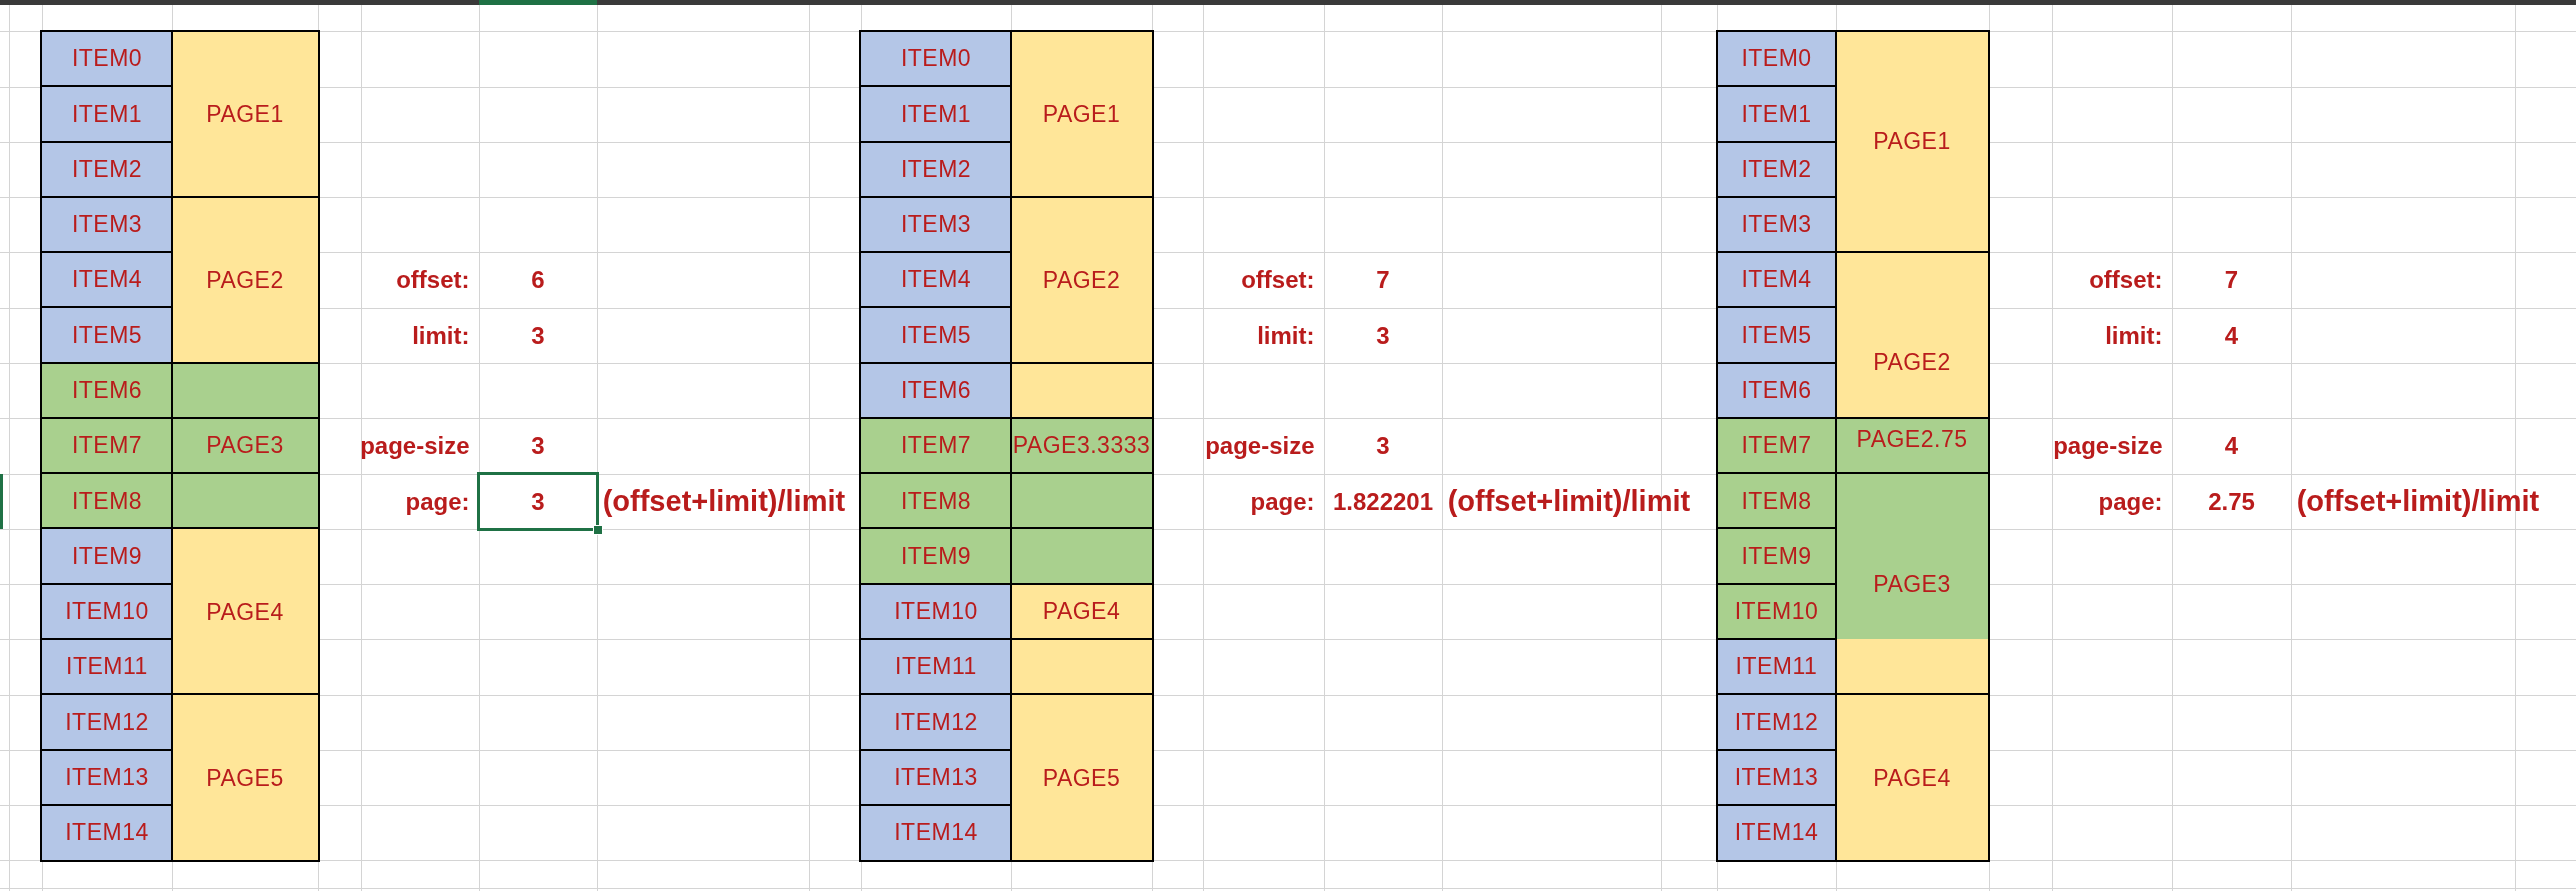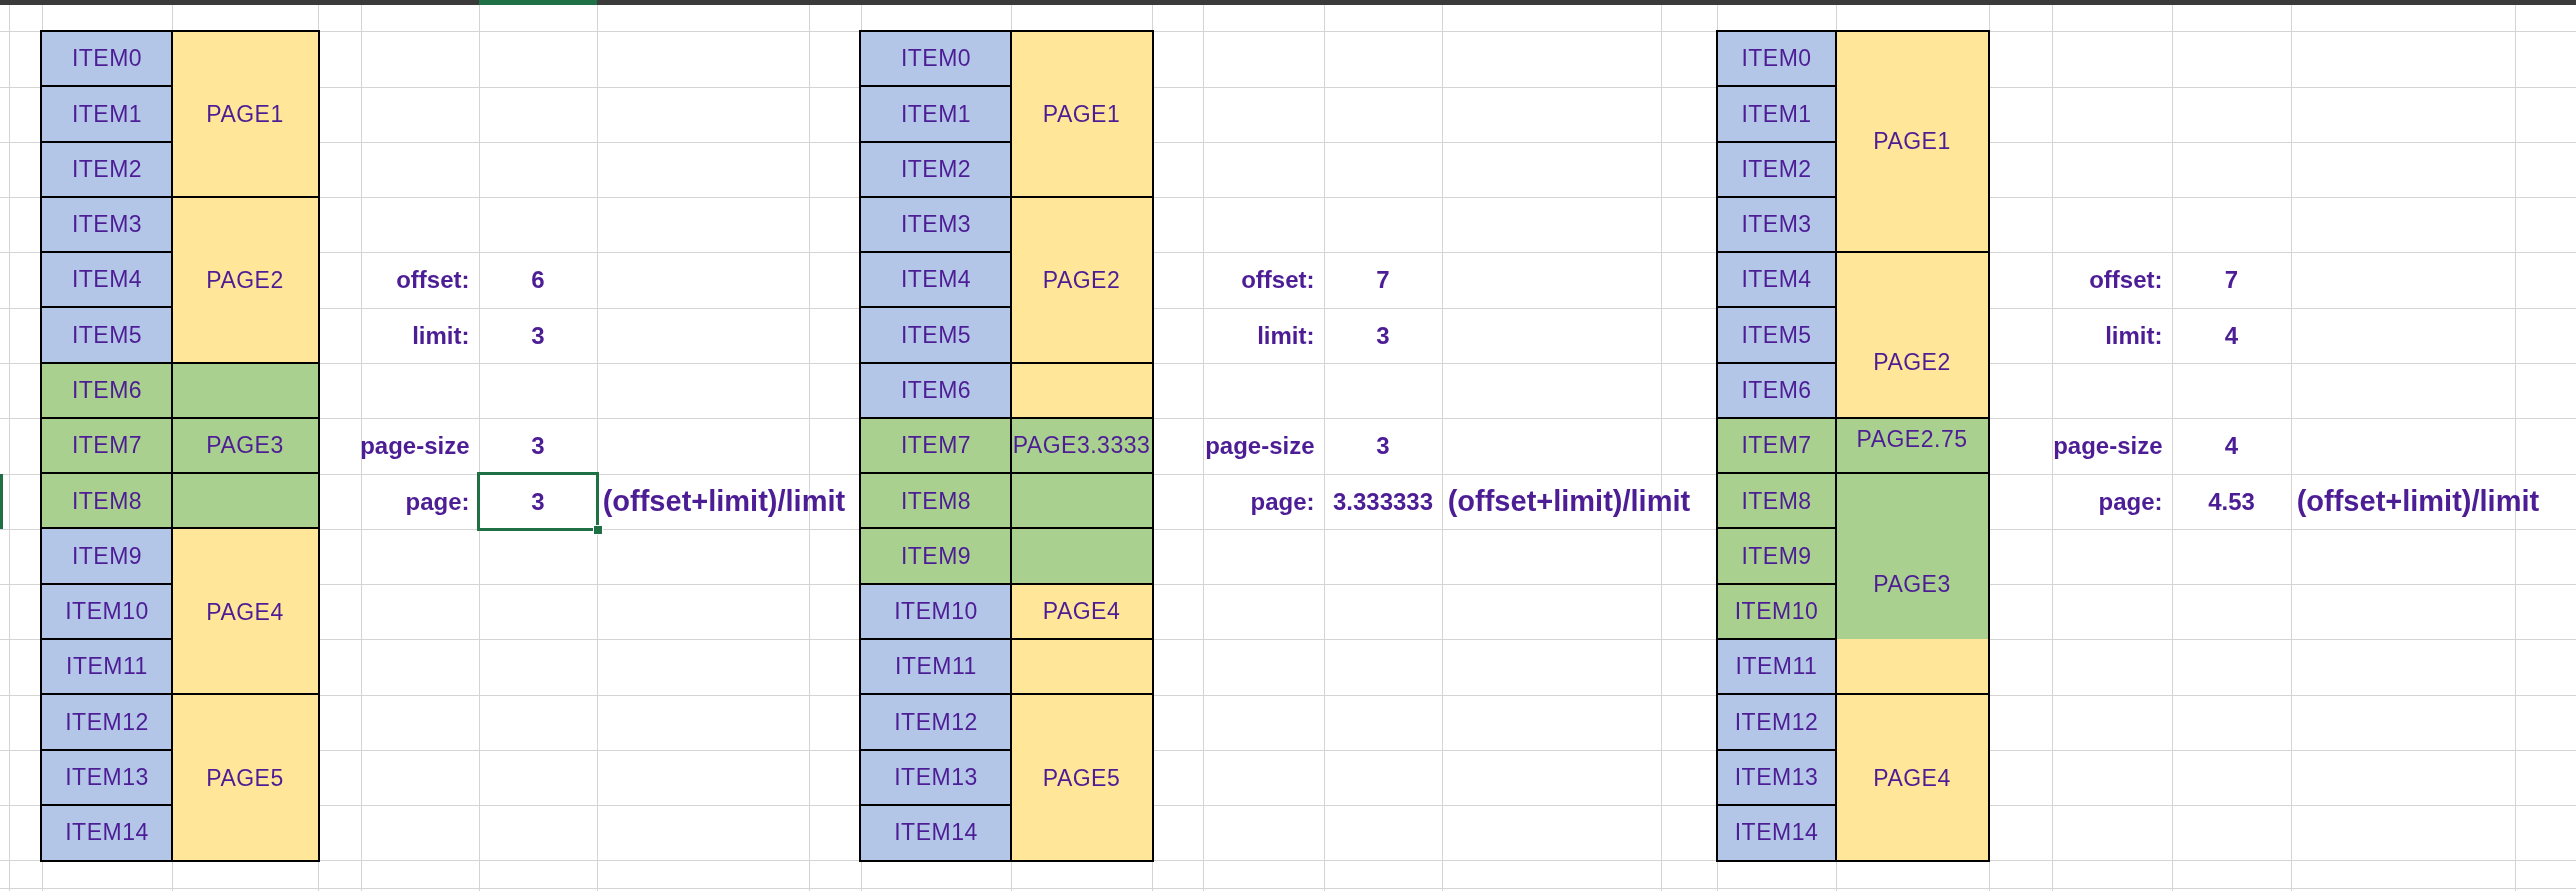--- a/index.html
+++ b/index.html
@@ -2,21 +2,21 @@
 <html style="font-size:15.2px"><head>
 <meta charset="utf-8">
 <style>
   html,body{margin:0;padding:0;background:#fff;}
   #sheet{
     position:relative;
     width:2576px;height:891px;
     background:#ffffff;
     overflow:hidden;
     font-family:"Liberation Sans", sans-serif;
-    color:#4c1d95;
+    color:#b91c1c;
   }
   .abs{position:absolute;}
   .gridline{position:absolute;background:#d4d4d4;}
   .fill{position:absolute;}
   .cellborder{position:absolute;border:2.9px solid #000;box-sizing:border-box;background:transparent;pointer-events:none;}
   .celllabel{
     position:absolute;display:flex;align-items:center;justify-content:center;
     font-size:23px;letter-spacing:0.5px;white-space:nowrap;
   }
   .param-label{
@@ -230,21 +230,21 @@
         <div class="fill" style="left: 1011px; top: 695px; width: 141px; height: 166px; background: rgb(255, 230, 153);"></div>
         <div class="cellborder" style="left: 1010px; top: 693px; width: 144px; height: 169px; border-color: rgb(0, 0, 0);"></div>
         <div class="celllabel" style="left: 1011px; top: 695px; width: 141px; height: 166px;">PAGE5</div>
         <div class="param-label" style="left: 1203px; top: 252px; width: 121px; height: 55px;">offset:</div>
         <div class="param-value" style="left: 1324px; top: 252px; width: 118px; height: 55px;">7</div>
         <div class="param-label" style="left: 1203px; top: 308px; width: 121px; height: 55px;">limit:</div>
         <div class="param-value" style="left: 1324px; top: 308px; width: 118px; height: 55px;">3</div>
         <div class="param-label" style="left: 1203px; top: 418px; width: 121px; height: 55px;">page-size</div>
         <div class="param-value" style="left: 1324px; top: 418px; width: 118px; height: 55px;">3</div>
         <div class="param-label" style="left: 1203px; top: 474px; width: 121px; height: 55px;">page:</div>
-        <div class="param-value" style="left: 1324px; top: 474px; width: 118px; height: 55px;">3.333333</div>
+        <div class="param-value" style="left: 1324px; top: 474px; width: 118px; height: 55px;">1.822201</div>
         <div class="param-formula" style="left: 1442px; top: 474px; width: 219px; height: 55px;">(offset+limit)/limit</div>
       </div>
       <div class="abs" style="left: 0px; top: 0px;">
         <div class="fill" style="left: 1717px; top: 31px; width: 119px; height: 55px; background: rgb(180, 198, 231);"></div>
         <div class="cellborder" style="left: 1716px; top: 30px; width: 122px; height: 58px; border-color: rgb(0, 0, 0);"></div>
         <div class="celllabel" style="left: 1717px; top: 31px; width: 119px; height: 55px;">ITEM0</div>
         <div class="fill" style="left: 1717px; top: 87px; width: 119px; height: 55px; background: rgb(180, 198, 231);"></div>
         <div class="cellborder" style="left: 1716px; top: 85px; width: 122px; height: 58px; border-color: rgb(0, 0, 0);"></div>
         <div class="celllabel" style="left: 1717px; top: 87px; width: 119px; height: 55px;">ITEM1</div>
         <div class="fill" style="left: 1717px; top: 142px; width: 119px; height: 55px; background: rgb(180, 198, 231);"></div>
@@ -302,20 +302,20 @@
         <div class="fill" style="left: 1836px; top: 695px; width: 152px; height: 166px; background: rgb(255, 230, 153);"></div>
         <div class="cellborder" style="left: 1835px; top: 693px; width: 155px; height: 169px; border-color: rgb(0, 0, 0);"></div>
         <div class="celllabel" style="left: 1836px; top: 695px; width: 152px; height: 166px;">PAGE4</div>
         <div class="param-label" style="left: 2052px; top: 252px; width: 120px; height: 55px;">offset:</div>
         <div class="param-value" style="left: 2172px; top: 252px; width: 119px; height: 55px;">7</div>
         <div class="param-label" style="left: 2052px; top: 308px; width: 120px; height: 55px;">limit:</div>
         <div class="param-value" style="left: 2172px; top: 308px; width: 119px; height: 55px;">4</div>
         <div class="param-label" style="left: 2052px; top: 418px; width: 120px; height: 55px;">page-size</div>
         <div class="param-value" style="left: 2172px; top: 418px; width: 119px; height: 55px;">4</div>
         <div class="param-label" style="left: 2052px; top: 474px; width: 120px; height: 55px;">page:</div>
-        <div class="param-value" style="left: 2172px; top: 474px; width: 119px; height: 55px;">4.53</div>
+        <div class="param-value" style="left: 2172px; top: 474px; width: 119px; height: 55px;">2.75</div>
         <div class="param-formula" style="left: 2291px; top: 474px; width: 224px; height: 55px;">(offset+limit)/limit</div>
       </div>
     </div>
   <div id="selection-border" style="left: 477px; top: 472px; width: 122px; height: 59px; border: 3.3px solid rgb(31, 113, 69);"></div>
   <div id="fill-handle" style="left: 593px; top: 525px; width: 9.5px; height: 9.5px; background: rgb(31, 113, 69); border: 1.9px solid rgb(255, 255, 255);"></div>
 </div>
 
 
 </body></html>

